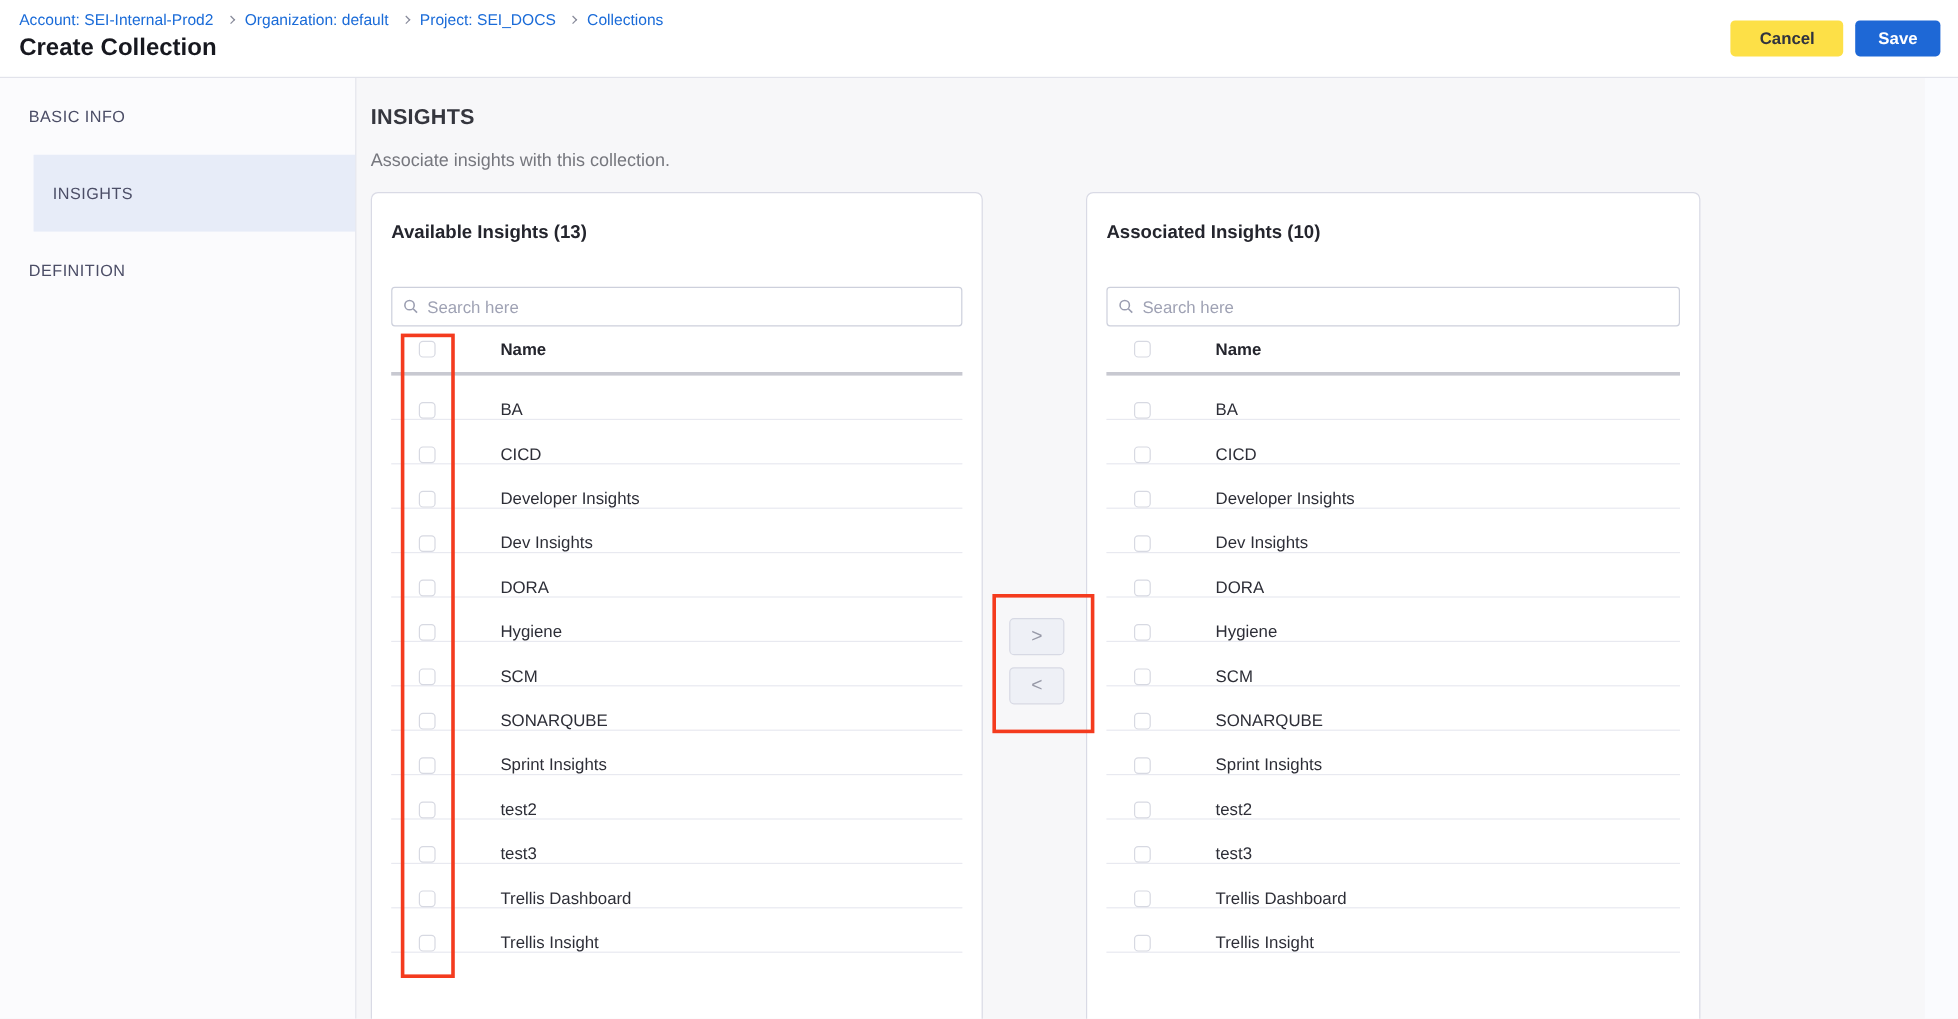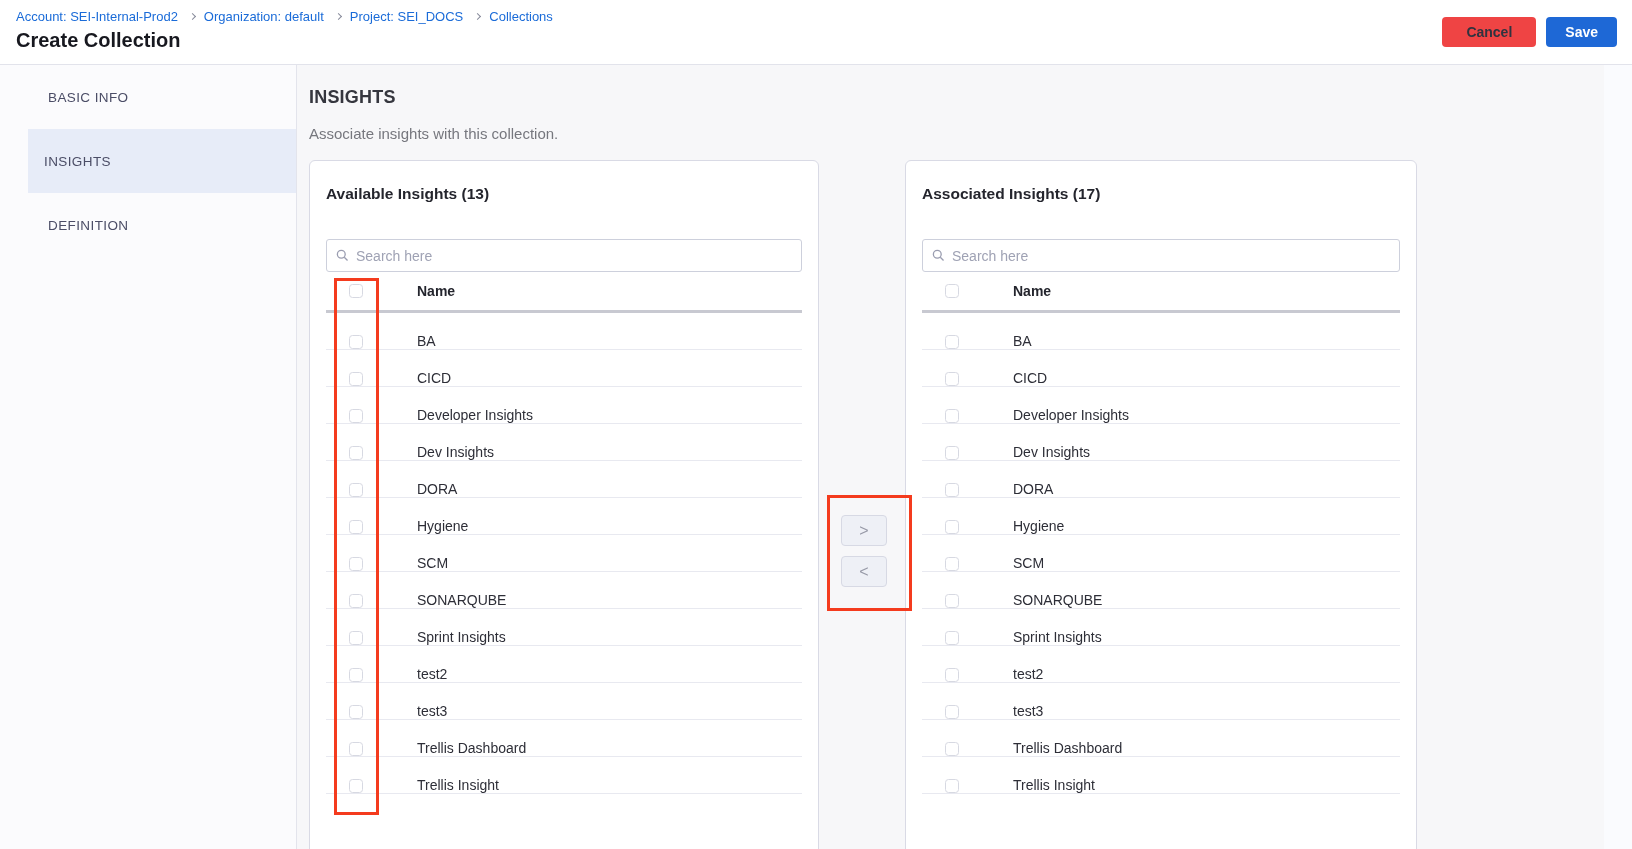--- a/index.html
+++ b/index.html
@@ -36,31 +36,31 @@
   .topbar-actions {
     position:absolute; right:15px; top:17px;
     display:flex; gap:10px; align-items:center;
   }
   .btn {
     height:30px; border-radius:4px; border:none;
     font-family:"Liberation Sans", sans-serif;
     font-size:14px; font-weight:bold; cursor:pointer;
     display:flex; align-items:center; justify-content:center;
   }
-  .btn-cancel { background:#ef4444; color:#30333f; padding:0 24px; }
+  .btn-cancel { background:#fde047; color:#30333f; padding:0 24px; }
   .btn-save   { background:#1e68d6; color:#ffffff; padding:0 19px; }
 
   
   .sidebar {
     position:absolute; left:0; top:65px; bottom:0; width:297px;
     background:#fbfbfd; border-right:1px solid #e3e4ec;
   }
   .side-item {
     height:64px; display:flex; align-items:center;
-    padding-left:48px; font-size:13.5px; font-weight:500;
+    padding-left:24px; font-size:13.5px; font-weight:500;
     letter-spacing:0.4px; color:#4b4d66; cursor:pointer;
   }
   .side-item.selected {
     background:#e7ecf8; margin-left:28px; padding-left:16px;
   }
 
   
   .content-heading {
     position:absolute; left:309px; top:87px;
     font-size:18px; font-weight:bold; color:#35363e; letter-spacing:0.2px;
@@ -251,21 +251,21 @@
 
         <div class="row">
           <span class="cb"></span>
           <span class="col-name">Trellis Insight</span>
         </div>
       </div>
   </div>
 </div>
 
 <div class="panel panel-right">
-  <div class="panel-title">Associated Insights (17)</div>
+  <div class="panel-title">Associated Insights (10)</div>
   <div class="search-box">
     <svg width="13" height="13" viewBox="0 0 16 16" fill="none" stroke="#9a9db0" stroke-width="1.6">
       <circle cx="6.5" cy="6.5" r="4.8"></circle>
         <line x1="10.2" y1="10.2" x2="14.2" y2="14.2"></line>
     </svg>
     <input type="text" placeholder="Search here" style="">
   </div>
   <div class="tbl">
     <div class="tbl-header">
       <span class="cb"></span>

